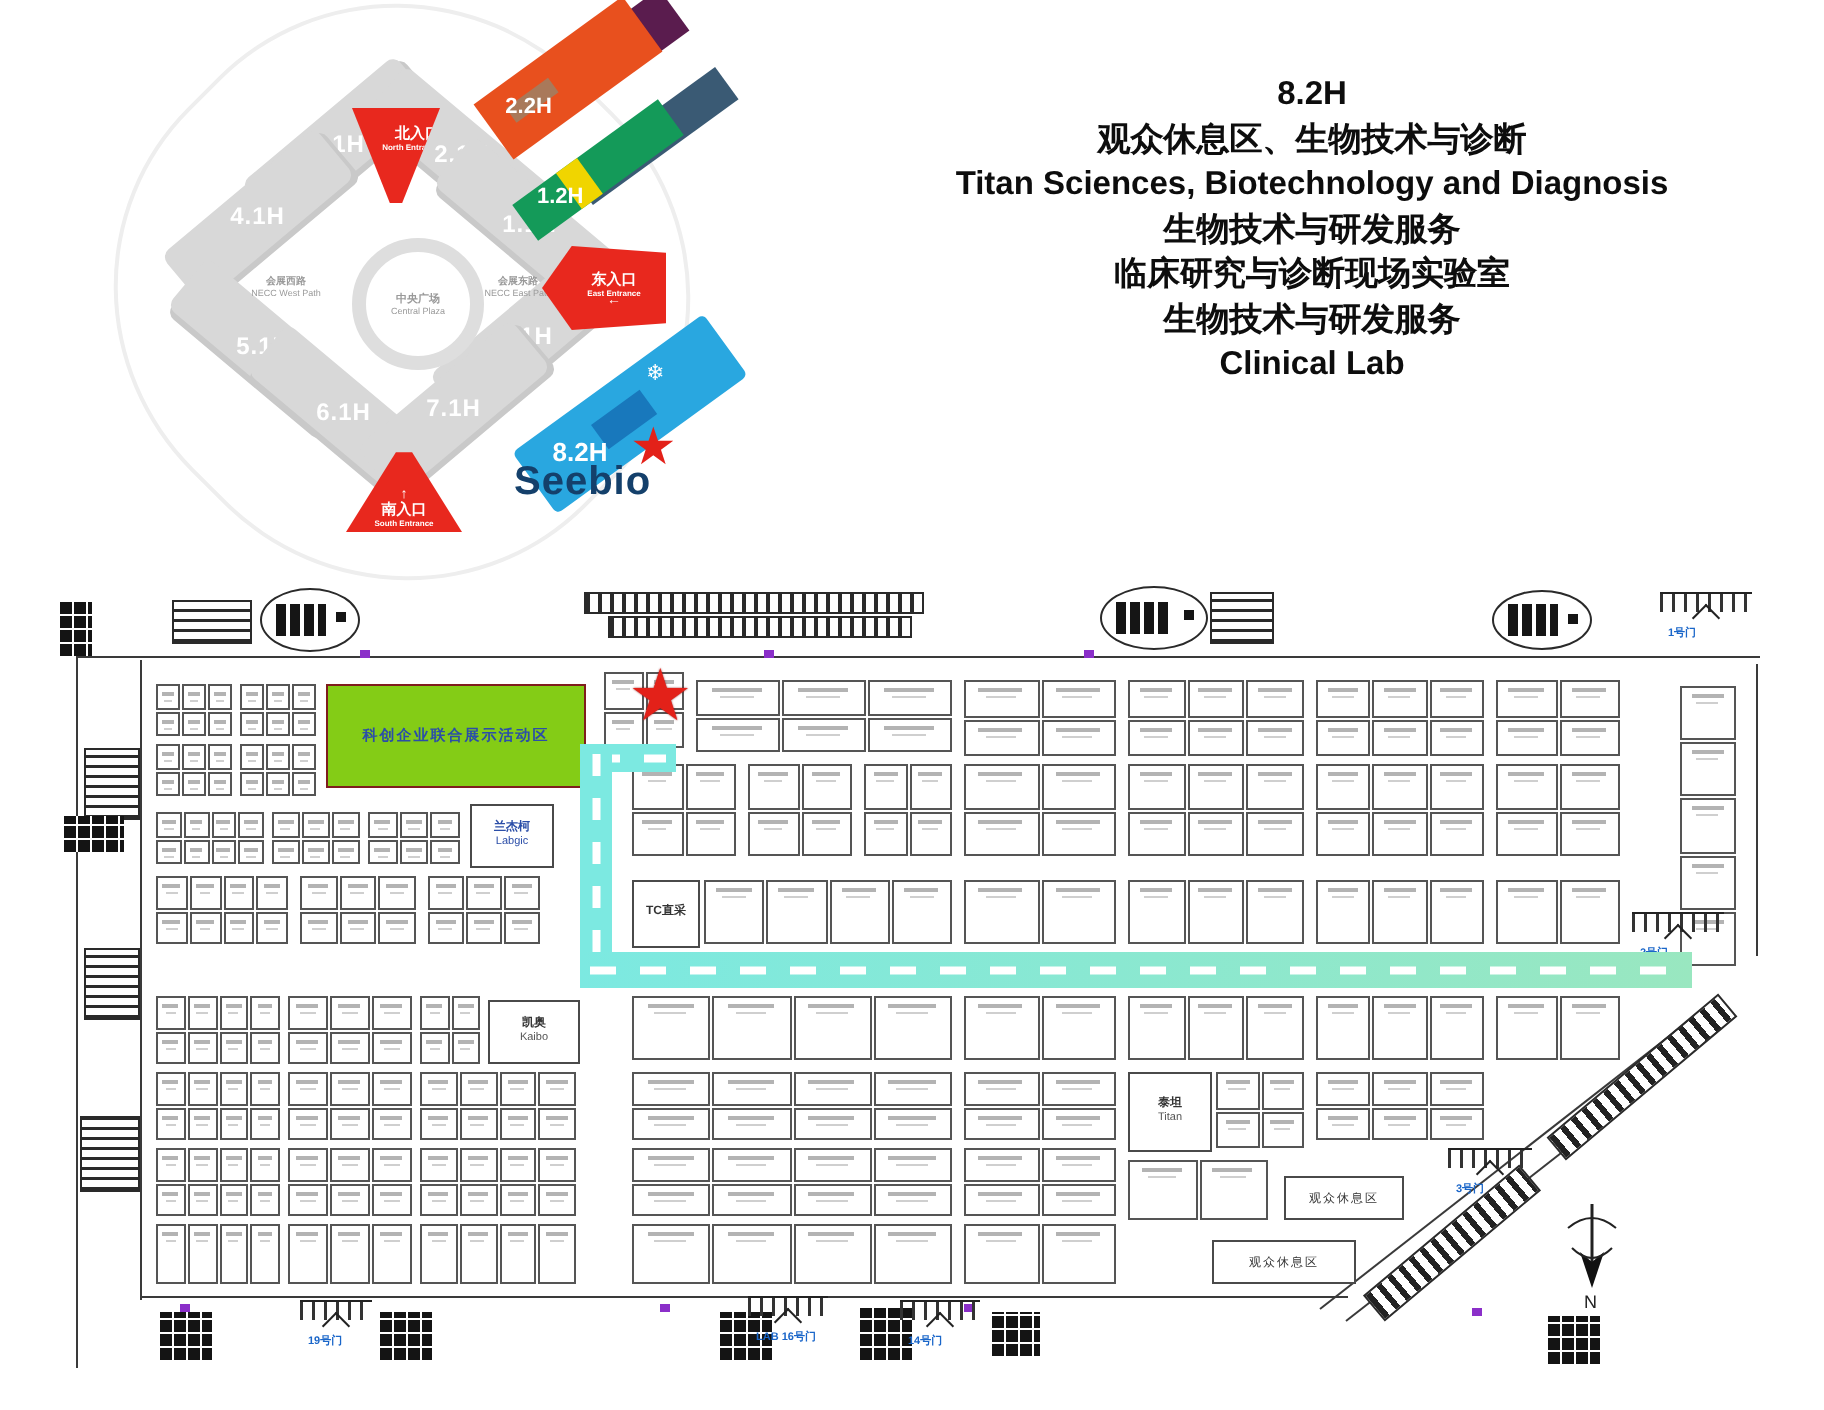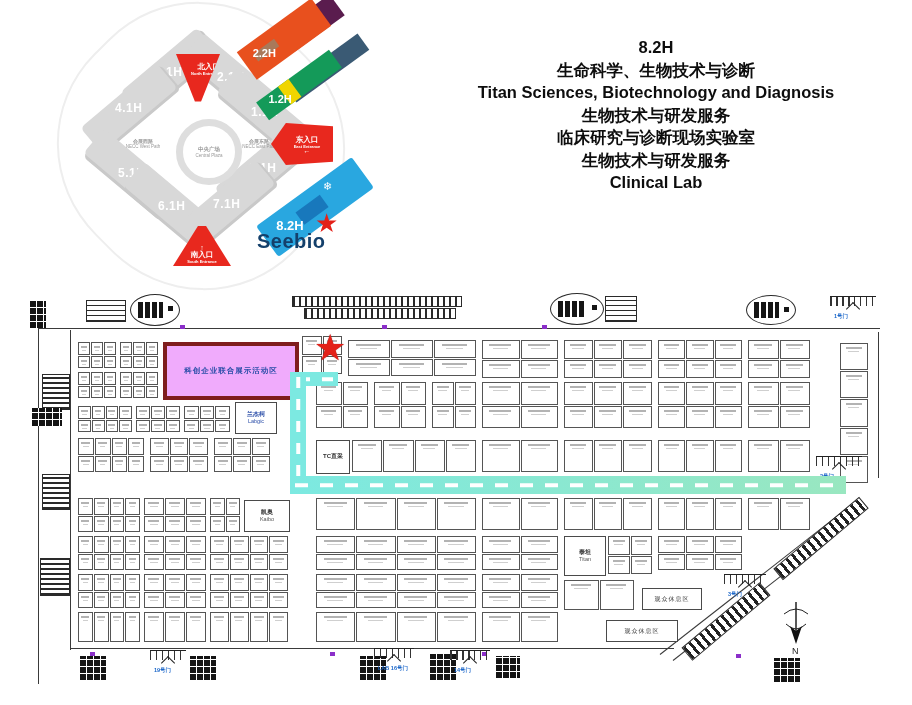--- a/index.html
+++ b/index.html
@@ -51,21 +51,21 @@
   .ln{position:absolute;background:#3a3a3a;}
   .diagln{position:absolute;height:1px;background:#3a3a3a;transform-origin:left center;}
   .grid{position:absolute;display:grid;gap:1px;}
   .cell{border:1px solid #555;position:relative;background:#fff;min-width:0;min-height:0;overflow:hidden;}
   .cell::before{content:"";position:absolute;left:18%;top:3px;width:62%;height:2px;background:#b3b3b3;}
   .cell::after{content:"";position:absolute;left:28%;top:7px;width:42%;height:1px;background:#cfcfcf;}
   .lm{position:absolute;border:1px solid #4a4a4a;background:#fff;display:flex;flex-direction:column;
       align-items:center;justify-content:center;text-align:center;line-height:1.2;z-index:2;}
   .lm .l1{font-size:6px;color:#333;font-weight:bold;} .lm .l2{font-size:5.5px;color:#555;}
   .lm.blue .l1,.lm.blue .l2{color:#2b4ea8;}
-  .bigarea{position:absolute;border:4px solid #7f1d1d;background:#f0abfc;display:flex;align-items:center;
+  .bigarea{position:absolute;border:1px solid #7f1d1d;background:#84cc16;display:flex;align-items:center;
            justify-content:center;z-index:2;}
   .bigarea span{font-size:7.5px;color:#2b4ea8;letter-spacing:1px;font-weight:bold;}
   .path{position:absolute;z-index:5;}
   .path .dash{position:absolute;}
   .path.h .dash{left:5px;right:5px;top:50%;height:3.5px;transform:translateY(-50%);
       background:repeating-linear-gradient(90deg,#fff 0 13px,transparent 13px 25px);}
   .path.v .dash{top:5px;bottom:5px;left:50%;width:3.5px;transform:translateX(-50%);
       background:repeating-linear-gradient(180deg,#fff 0 11px,transparent 11px 22px);}
   .planstar{position:absolute;font-size:36px;line-height:1;z-index:6;text-shadow:0 0 1px #8c0f0f;}
   .oval{position:absolute;border:1.5px solid #2a2a2a;border-radius:50%;background:#fff;z-index:1;}
@@ -168,21 +168,21 @@
     <div id="h82inner" style="background: rgb(24, 120, 188);"></div>
     <span class="lab">8.2H</span>
   </div>
   <span class="snow">❄</span>
   <span class="ovstar" style="color: rgb(227, 33, 25);">★</span>
   <div class="seebio" style="color: rgb(20, 64, 107);">Seebio</div>
 </div>
 
 <div id="header">
     <div class="hline">8.2H</div>
-    <div class="hline">生命科学、生物技术与诊断</div>
+    <div class="hline">观众休息区、生物技术与诊断</div>
     <div class="hline">Titan Sciences, Biotechnology and Diagnosis</div>
     <div class="hline">生物技术与研发服务</div>
     <div class="hline">临床研究与诊断现场实验室</div>
     <div class="hline">生物技术与研发服务</div>
     <div class="hline">Clinical Lab</div>
   </div>
 
 <div id="plan">
   <svg id="compass" viewBox="0 0 40 56">
     <line x1="20" y1="2" x2="20" y2="38" stroke="#222" stroke-width="1.5"></line>

